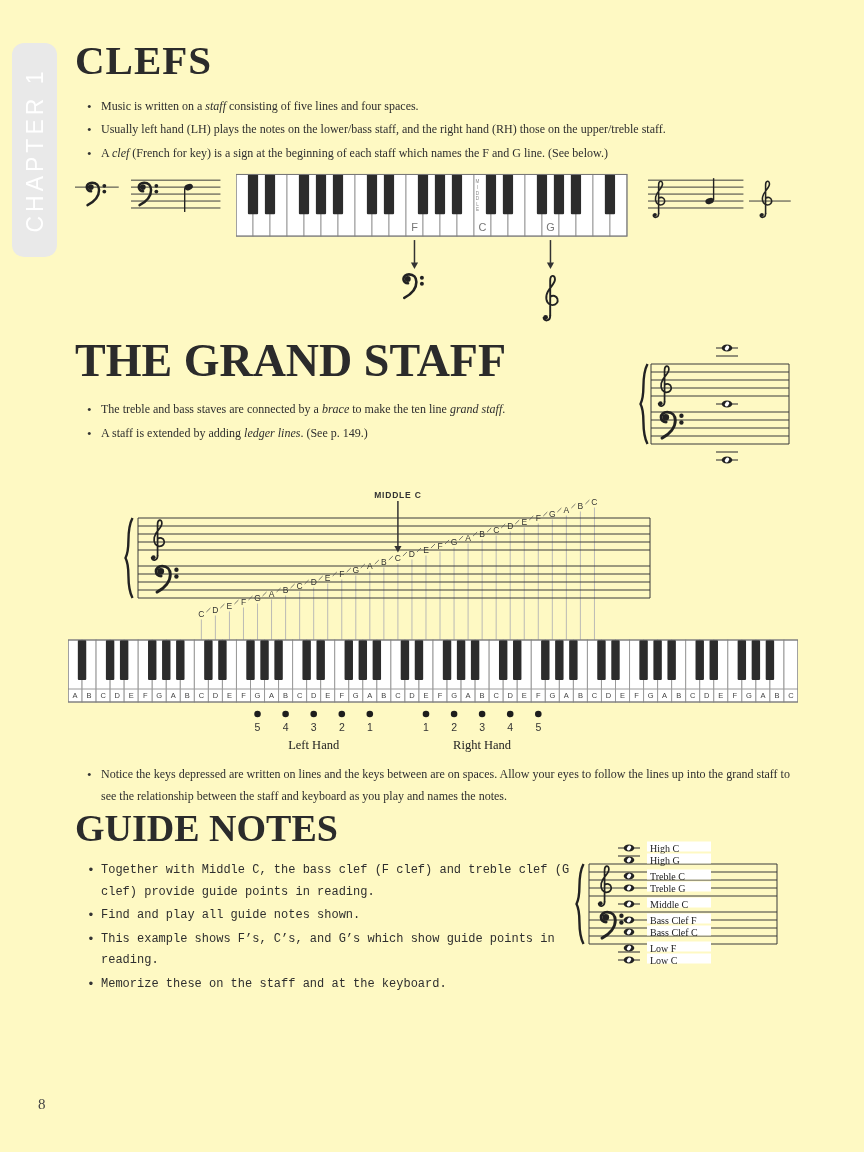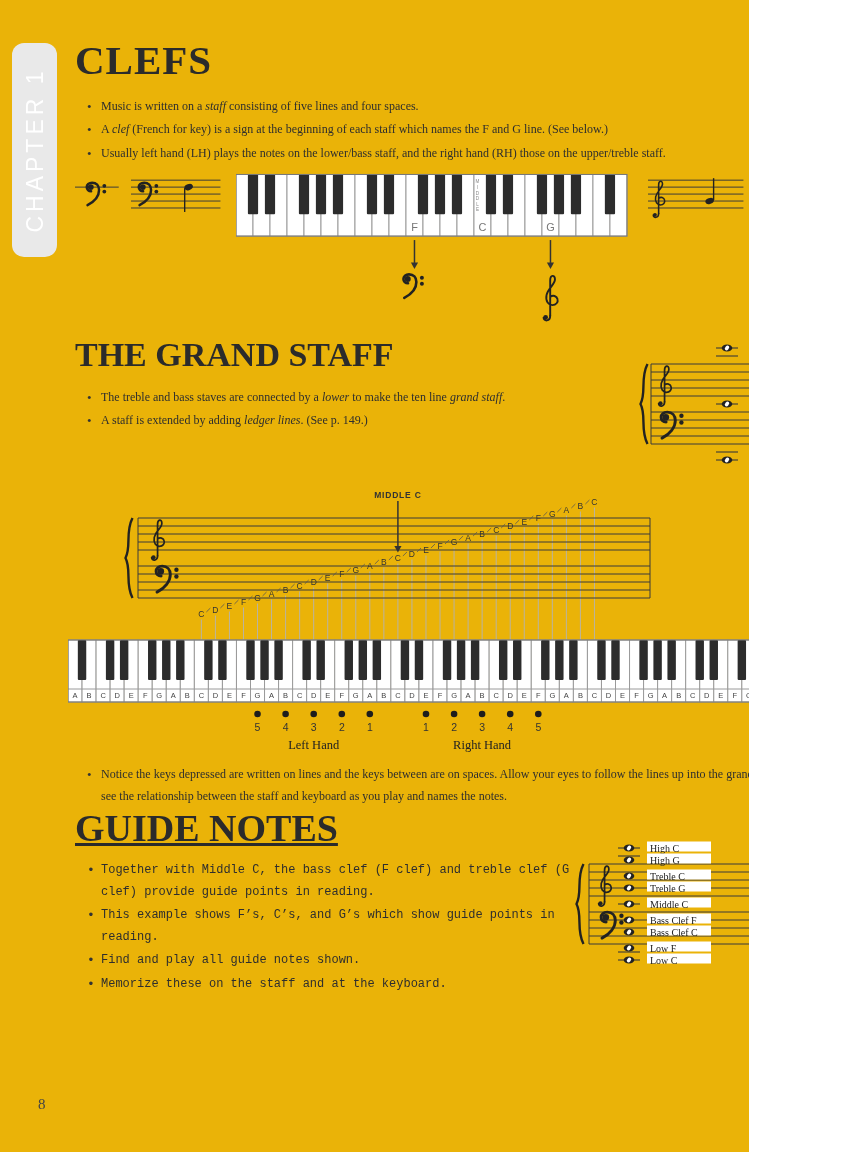--- a/index.html
+++ b/index.html
@@ -1,27 +1,27 @@
 <!DOCTYPE html>
 <html><head>
 <meta charset="utf-8">
 <style>
   html,body{margin:0;padding:0;background:#fff;}
-  .page{position:relative;width:749px;height:1152px;background:#eab308;overflow:hidden;
+  .page{position:relative;width:864px;height:1152px;background:#fef9c3;overflow:hidden;
         font-family:"Liberation Serif",serif;color:#2e2e2e;}
   .chapter-tab{position:absolute;left:12px;top:43px;width:45px;height:214px;
         background:#e9e9e9;border-radius:12px;}
   .chapter-tab-text{position:absolute;left:50%;top:50%;transform:translate(-50%,-50%) rotate(-90deg);
         white-space:nowrap;font-family:"Liberation Sans",sans-serif;font-size:23px;
         letter-spacing:4px;color:#ffffff;}
   .content{position:absolute;left:75px;top:40px;width:718px;}
   .title{font-family:"Liberation Serif",serif;font-weight:bold;color:#2b2b2b;margin:0;line-height:1.02;}
   .t-clefs{font-size:41px;letter-spacing:1px;}
-  .t-grand{font-size:34px;margin-top:8px;}
-  .t-guide{font-size:38px;text-decoration:underline;}
+  .t-grand{font-size:46px;margin-top:8px;}
+  .t-guide{font-size:38px;}
   ul.bullets{list-style:none;margin:0;padding:0;}
   ul.bullets li{position:relative;padding-left:14px;font-size:12px;line-height:21.5px;
         margin-bottom:2px;color:#2e2e2e;}
   ul.bullets li::before{content:"\2022";position:absolute;left:0;top:0;font-size:13px;color:#333;}
   ul.bullets i{font-style:italic;}
   #clefs-bullets{margin:14px 0 0 12px;}
   #fig-clefs{margin-top:8px;display:flex;align-items:flex-start;}
   #fig-clefs svg{display:block;}
   .split-row{display:flex;align-items:flex-start;}
   .col-grow{flex:1 1 auto;}
@@ -38,22 +38,22 @@
 
 <div class="page">
   <div class="chapter-tab">
     <span class="chapter-tab-text">CHAPTER 1</span>
   </div>
 
   <div class="content">
     <h1 class="title t-clefs">CLEFS</h1>
     <ul class="bullets" id="clefs-bullets">
         <li><span>Music is written on a </span><i>staff</i><span> consisting of five lines and four spaces.</span></li>
+        <li><span>Usually left hand (LH) plays the notes on the lower/bass staff, and the right hand (RH) those on the upper/treble staff.</span></li>
         <li><span>A </span><i>clef</i><span> (French for key) is a sign at the beginning of each staff which names the F and G line. (See below.)</span></li>
-        <li><span>Usually left hand (LH) plays the notes on the lower/bass staff, and the right hand (RH) those on the upper/treble staff.</span></li>
       </ul>
 
     <div id="fig-clefs">
         <svg width="46" height="70" viewBox="0 0 46 70" style="margin-right:10px">
           <line x1="0" y1="15" x2="44" y2="15" stroke="#3a3a3a" stroke-width="1"></line>
           <g transform="translate(10,9.1) scale(1)">
    <circle cx="5.9" cy="5.9" r="2.9" fill="#222"></circle>
    <path d="M6.2 10 C3.6 10 1.8 8.2 1.8 5.9 C1.8 3.3 4 1.4 7.2 1.4 C11.4 1.4 14.2 4.4 14.2 8.8 C14.2 14.6 9.6 20.4 2.6 24" fill="none" stroke="#222" stroke-width="2.5" stroke-linecap="round"></path>
    <circle cx="19.5" cy="4.6" r="1.9" fill="#222"></circle>
             <circle cx="19.5" cy="10.4" r="1.9" fill="#222"></circle>
@@ -162,21 +162,21 @@
    <path d="M14.5 61 C14.5 69 5.5 69 5.5 63.5" fill="none" stroke="#222" stroke-width="2.6" stroke-linecap="round"></path>
    <circle cx="8.3" cy="63.2" r="3.2" fill="#222"></circle>
           </g>
         </svg>
       </div>
 
     <div class="split-row">
       <div class="col-grow">
         <h1 class="title t-grand">THE GRAND STAFF</h1>
         <ul class="bullets" id="grand-bullets">
-            <li><span>The treble and bass staves are connected by a </span><i>lower</i><span> to make the ten line </span><i>grand staff</i><span>.</span></li>
+            <li><span>The treble and bass staves are connected by a </span><i>brace</i><span> to make the ten line </span><i>grand staff</i><span>.</span></li>
             <li><span>A staff is extended by adding </span><i>ledger lines</i><span>. (See p. 149.)</span></li>
           </ul>
       </div>
       <div id="fig-grand-small"><svg width="162" height="140" viewBox="0 0 162 140">
             <path d="M 12.5 30 C 5 44.4 11.5 58.8 5.5 70 C 11.5 81.2 5 95.6 12.5 110" fill="none" stroke="#222" stroke-width="2.4"></path>
             <line x1="16" y1="30" x2="16" y2="110" stroke="#3a3a3a" stroke-width="1"></line>
             <line x1="16" y1="30" x2="154" y2="30" stroke="#3a3a3a" stroke-width="1"></line>
             <line x1="16" y1="38" x2="154" y2="38" stroke="#3a3a3a" stroke-width="1"></line>
             <line x1="16" y1="46" x2="154" y2="46" stroke="#3a3a3a" stroke-width="1"></line>
             <line x1="16" y1="54" x2="154" y2="54" stroke="#3a3a3a" stroke-width="1"></line>
@@ -501,22 +501,22 @@
         </svg></div>
 
     <ul class="bullets" id="keyboard-bullets">
         <li><span>Notice the keys depressed are written on lines and the keys between are on spaces. Allow your eyes to follow the lines up into the grand staff to see the relationship between the staff and keyboard as you play and names the notes.</span></li>
       </ul>
 
     <h1 class="title t-guide">GUIDE NOTES</h1>
     <div class="split-row">
       <ul class="bullets" id="guide-bullets">
           <li><span>Together with Middle C, the bass clef (F clef) and treble clef (G clef) provide guide points in reading.</span></li>
+          <li><span>Find and play all guide notes shown.</span></li>
           <li><span>This example shows F’s, C’s, and G’s which show guide points in reading.</span></li>
-          <li><span>Find and play all guide notes shown.</span></li>
           <li><span>Memorize these on the staff and at the keyboard.</span></li>
         </ul>
       <div id="fig-guide"><svg width="222" height="142" viewBox="0 0 222 142">
             <path d="M 12.5 30 C 5 44.4 11.5 58.8 5.5 70 C 11.5 81.2 5 95.6 12.5 110" fill="none" stroke="#222" stroke-width="2.4"></path>
             <line x1="18" y1="30" x2="18" y2="110" stroke="#3a3a3a" stroke-width="1"></line>
             <line x1="18" y1="30" x2="206" y2="30" stroke="#3a3a3a" stroke-width="1"></line>
             <line x1="18" y1="38" x2="206" y2="38" stroke="#3a3a3a" stroke-width="1"></line>
             <line x1="18" y1="46" x2="206" y2="46" stroke="#3a3a3a" stroke-width="1"></line>
             <line x1="18" y1="54" x2="206" y2="54" stroke="#3a3a3a" stroke-width="1"></line>
             <line x1="18" y1="62" x2="206" y2="62" stroke="#3a3a3a" stroke-width="1"></line>

